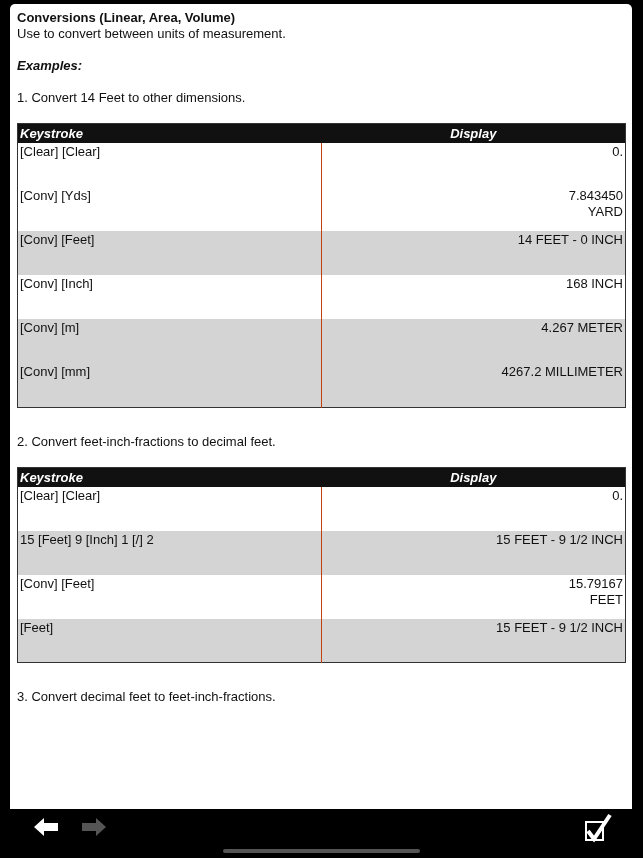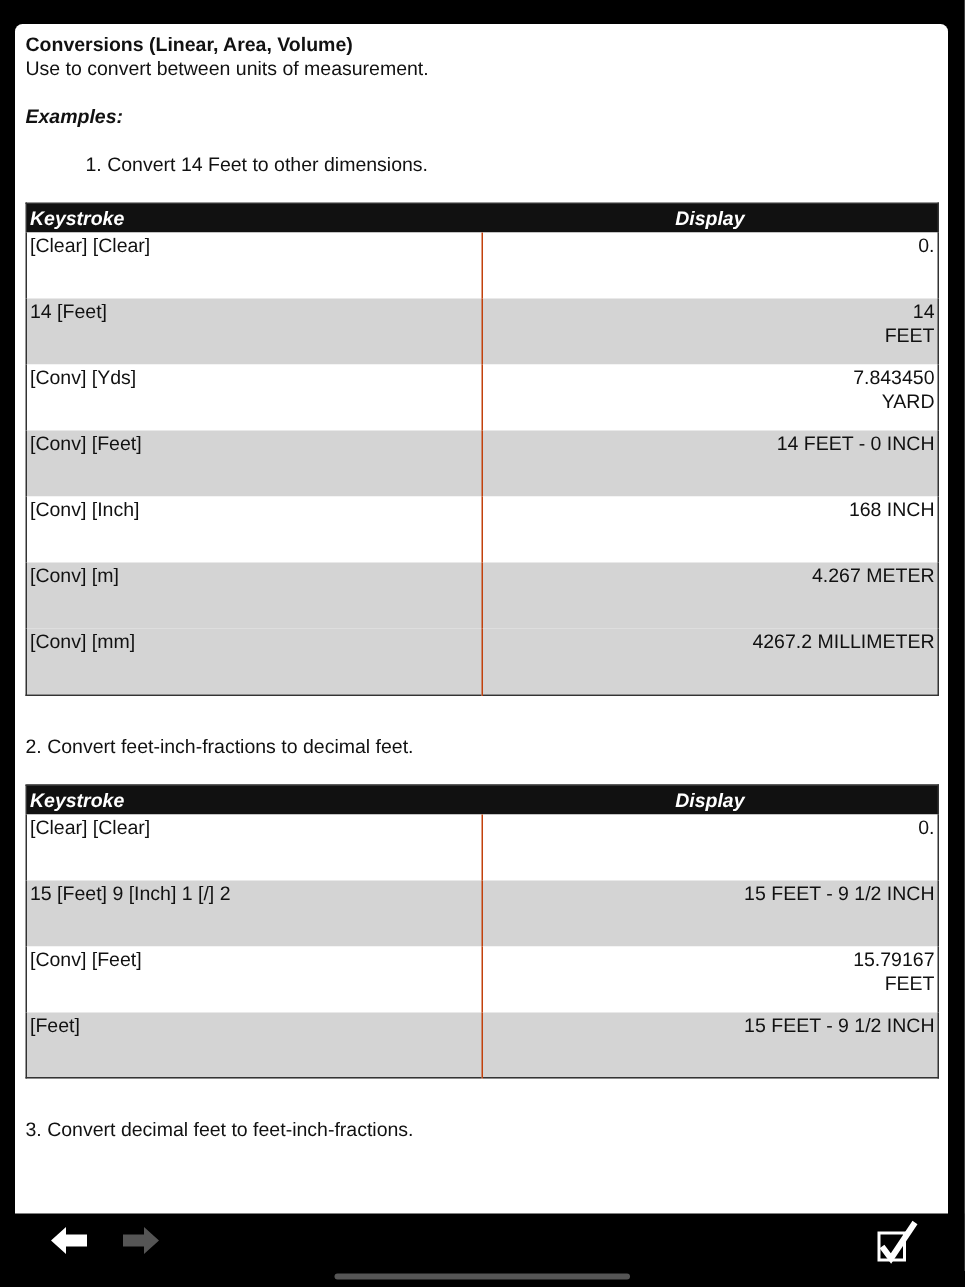--- a/index.html
+++ b/index.html
@@ -11,21 +11,21 @@
       width: 643px;
       height: 858px;
       position: relative;
       overflow: hidden;
       font-family: "Liberation Sans", sans-serif;
       color: #111;
     }
     .card {
       position: absolute;
       left: 10px;
-      top: 16px;
+      top: 4px;
       width: 622px;
       height: 829px;
       background: #fff;
       border-radius: 5px 5px 0 0;
       overflow: hidden;
     }
     .content {
       position: absolute;
       left: 7px;
       top: 6px;
@@ -40,21 +40,20 @@
     .p {
       margin: 0;
     }
     .examples {
       font-style: italic;
       margin-top: 16px;
       font-weight: bold;
     }
     .example-heading {
       margin-top: 16px;
-      margin-left: 40px;
     }
     table.kt {
       border-collapse: collapse;
       width: 609px;
       margin-top: 17px;
       border: 1px solid #333;
       table-layout: fixed;
     }
     table.kt th {
       background: #111;
@@ -130,27 +129,20 @@
         <tr>
           <th class="left">Keystroke</th>
           <th class="right">Display</th>
         </tr>
       </thead>
       <tbody id="tbody-0">
           <tr class="odd">
             <td class="key">[Clear] [Clear]</td>
             <td class="disp">
               <div>0.</div>
-            </td>
-          </tr>
-          <tr class="even">
-            <td class="key">14 [Feet]</td>
-            <td class="disp">
-              <div>14</div>
-              <div>FEET</div>
             </td>
           </tr>
           <tr class="odd">
             <td class="key">[Conv] [Yds]</td>
             <td class="disp">
               <div>7.843450</div>
               <div>YARD</div>
             </td>
           </tr>
           <tr class="even">

